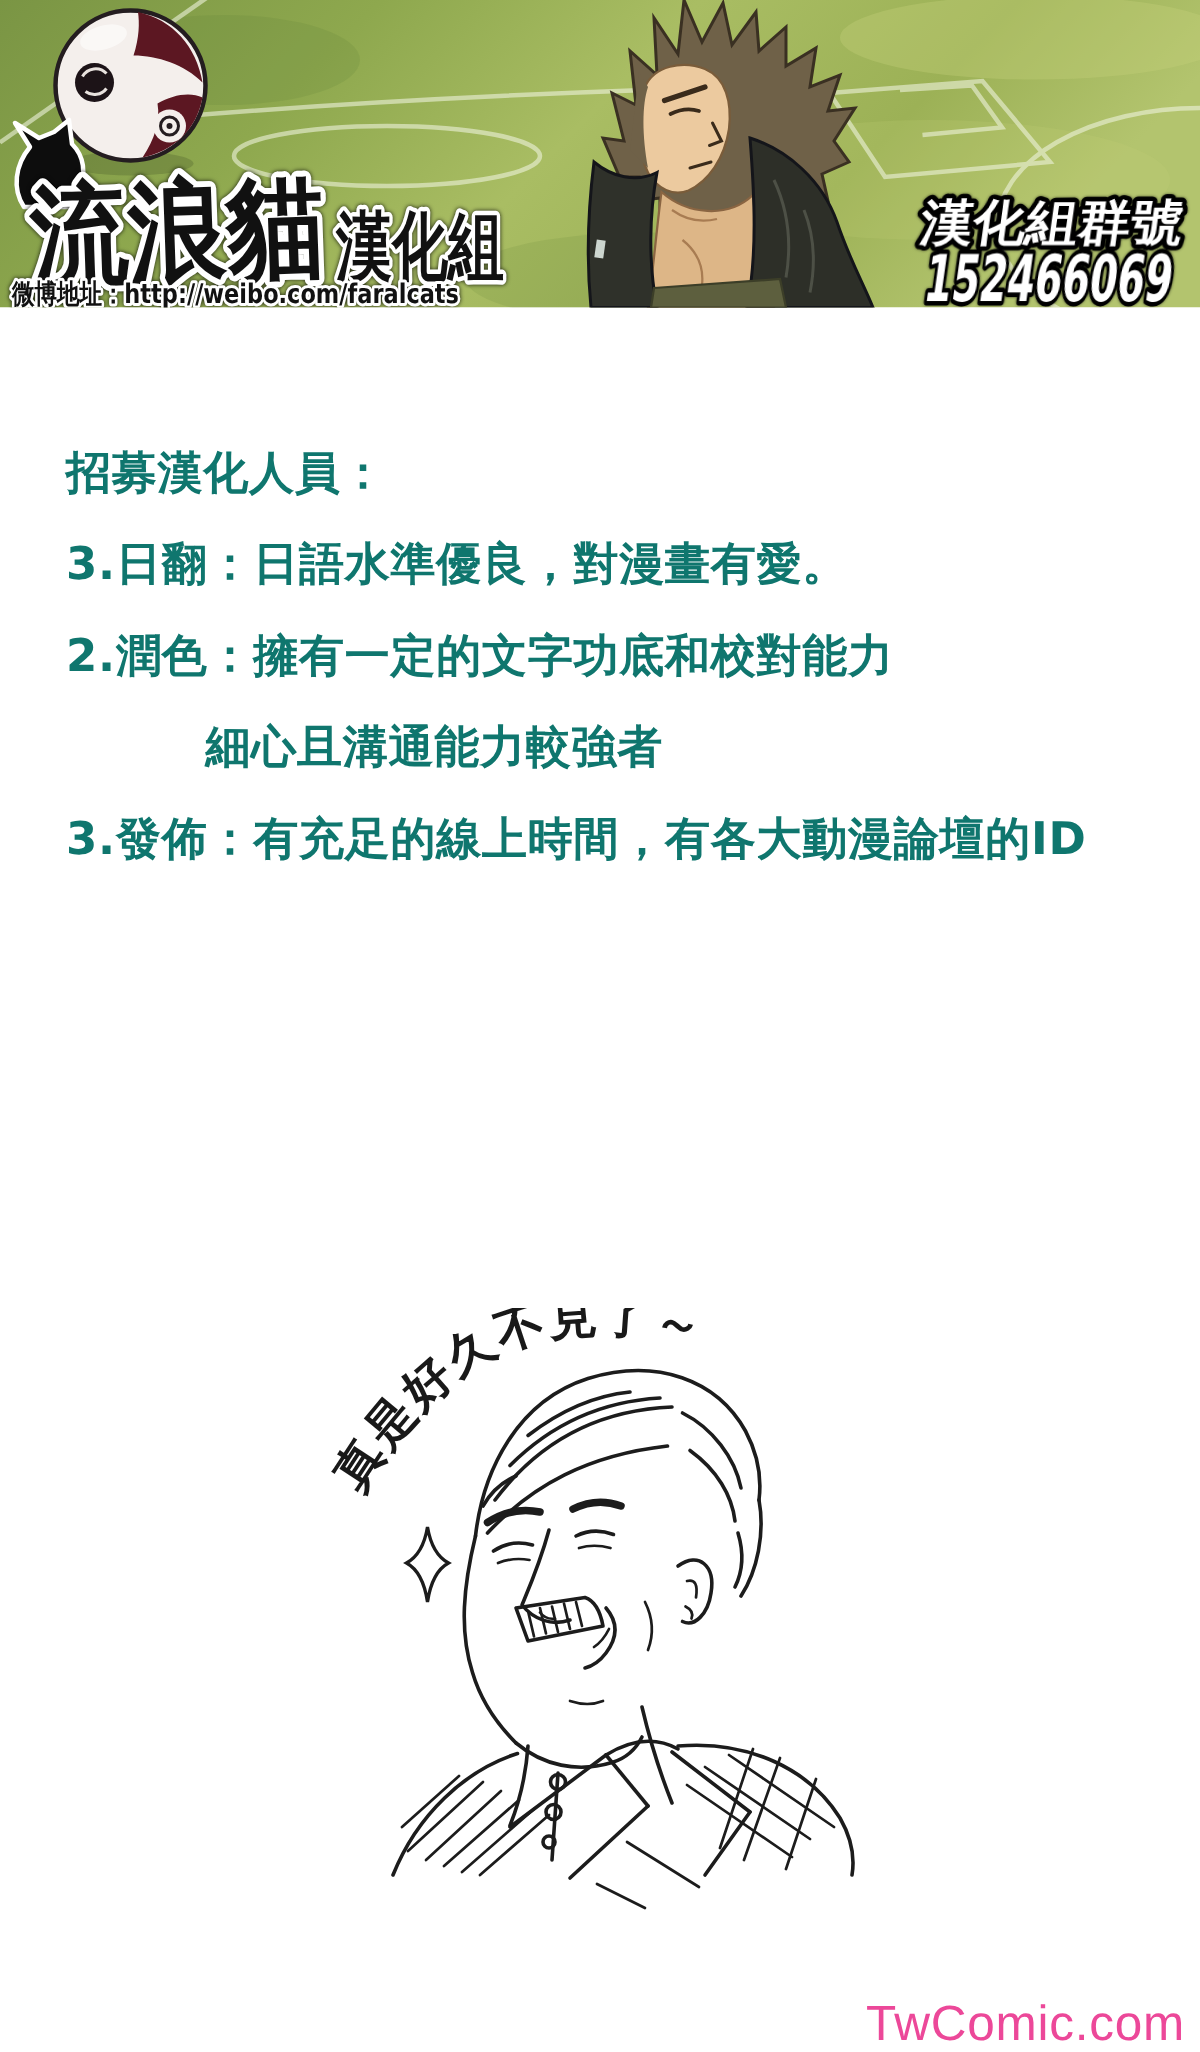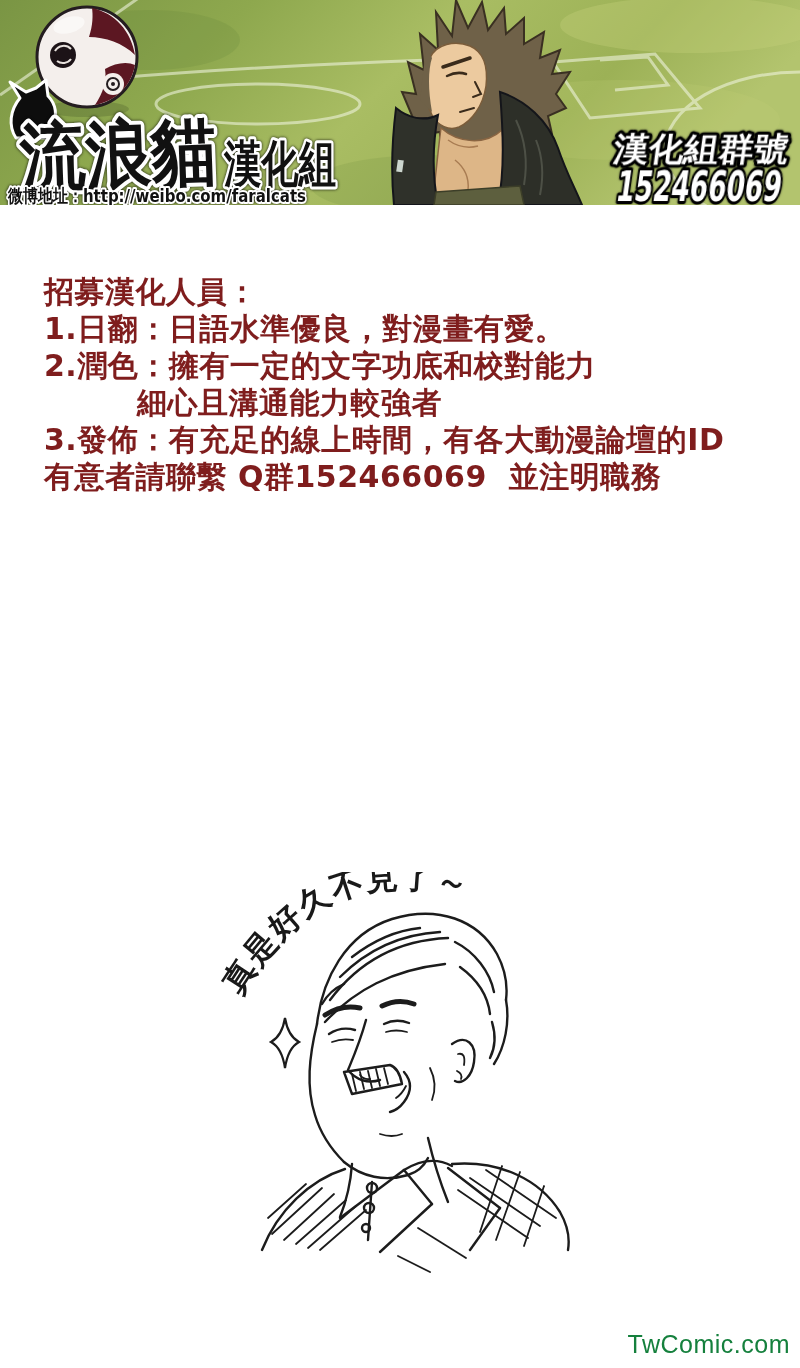--- a/index.html
+++ b/index.html
@@ -1,24 +1,24 @@
 <!DOCTYPE html>
 <html><head>
 <meta charset="utf-8">
 <style>
   html,body{margin:0;padding:0;background:#ffffff;}
   .page{position:relative;width:800px;height:1368px;background:#ffffff;overflow:hidden;
         font-family:"DejaVu Sans",sans-serif;}
   .banner{position:absolute;top:0;left:0;width:800px;height:205px;}
   .recruit{position:absolute;top:205px;left:0;width:800px;padding:68px 0 0 44px;box-sizing:border-box;}
-  .recruit-line{font-size:30px;font-weight:bold;color:#7f1d1d;line-height:37px;white-space:pre;
-                letter-spacing:0.5px;font-family:"DejaVu Sans",sans-serif;}
+  .recruit-line{font-size:30px;font-weight:bold;color:#0f766e;line-height:37px;white-space:pre;
+                letter-spacing:0.5px;font-family:"DejaVu Sans",sans-serif;margin-top:24px;}
   .indent{padding-left:93px;}
   .sketch{position:absolute;top:872px;left:0;width:800px;height:430px;}
-  .watermark{position:absolute;top:1330px;right:10px;font-size:25px;color:#15803d;
+  .watermark{position:absolute;top:1330px;right:10px;font-size:33px;color:#ec4899;
              font-family:"Liberation Sans",sans-serif;letter-spacing:0.5px;text-align:center;}
   svg text{font-family:"DejaVu Sans",sans-serif;}
   .speech-text{font-size:32px;font-weight:bold;fill:#191919;letter-spacing:2px;}
 </style>
 </head>
 <body>
 
 <div class="page">
 
   <div class="banner">
@@ -97,25 +97,24 @@
 
       <g transform="skewX(-8)" style="filter:drop-shadow(0 0 1px rgba(0,0,0,0.6))">
         <text x="635" y="160" font-size="33" font-weight="bold" fill="#ffffff" stroke="#000000" stroke-width="6" paint-order="stroke" stroke-linejoin="round" textLength="175" lengthAdjust="spacingAndGlyphs">漢化組群號</text>
         <text x="643" y="201" font-size="43" font-weight="bold" fill="#ffffff" stroke="#000000" stroke-width="6" paint-order="stroke" stroke-linejoin="round" textLength="165" lengthAdjust="spacingAndGlyphs">152466069</text>
       </g>
     </svg>
   </div>
 
   <main class="recruit">
     <div class="recruit-line">招募漢化人員：</div>
-    <div class="recruit-line">1.日翻：日語水準優良，對漫畫有愛。</div>
+    <div class="recruit-line">3.日翻：日語水準優良，對漫畫有愛。</div>
     <div class="recruit-line">2.潤色：擁有一定的文字功底和校對能力</div>
     <div class="recruit-line indent">細心且溝通能力較強者</div>
     <div class="recruit-line">3.發佈：有充足的線上時間，有各大動漫論壇的ID</div>
-    <div class="recruit-line">有意者請聯繫 Q群152466069  並注明職務</div>
   </main>
 
   <div class="sketch">
     <svg width="800" height="430" viewBox="0 0 800 430">
       <defs>
         <path id="speech-arc" d="M240,124 Q294,32 372,18 Q424,10 505,34" fill="none"></path>
       </defs>
 
       <text class="speech-text">
         <textPath href="#speech-arc" xlink:href="#speech-arc" startOffset="0">真是好久不見了～</textPath>

